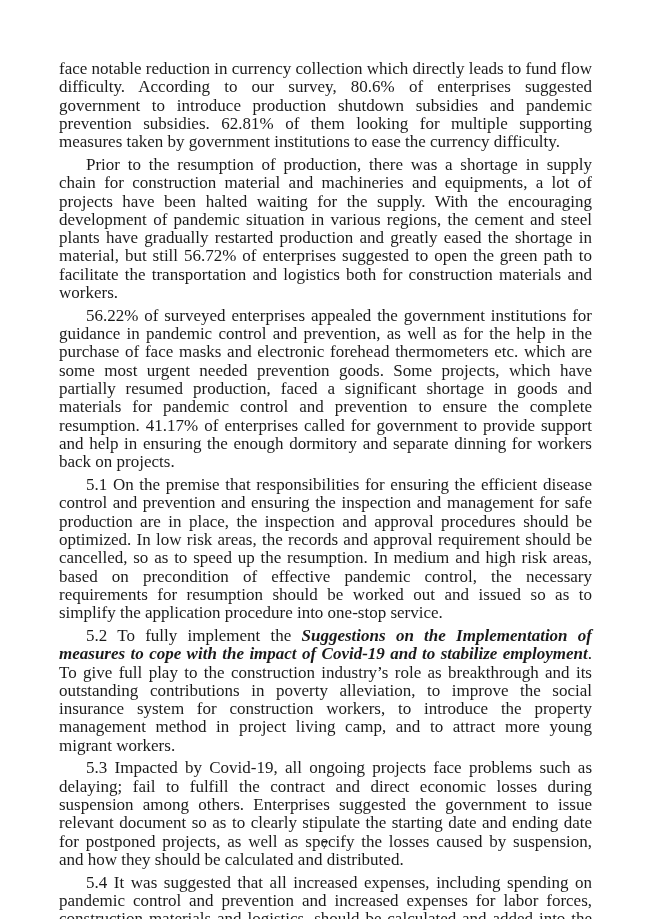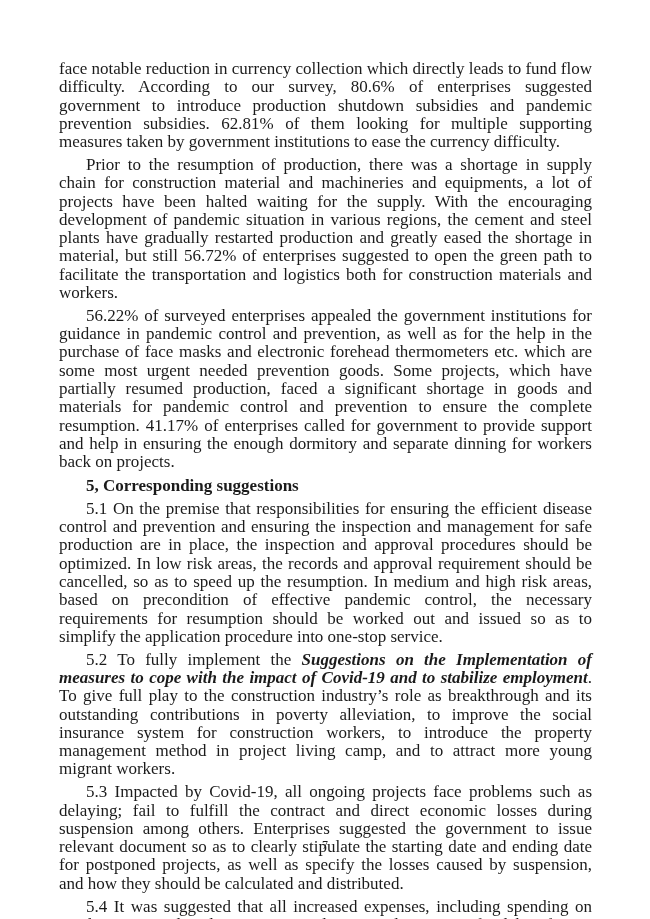--- a/index.html
+++ b/index.html
@@ -61,21 +61,20 @@
   <main class="content">
 
     <p class="para no-indent">face notable reduction in currency collection which directly leads to fund flow difficulty. According to our survey, 80.6% of enterprises suggested government to introduce production shutdown subsidies and pandemic prevention subsidies. 62.81% of them looking for multiple supporting measures taken by government institutions to ease the currency difficulty.</p>
 
 
     <p class="para">Prior to the resumption of production, there was a shortage in supply chain for construction material and machineries and equipments, a lot of projects have been halted waiting for the supply. With the encouraging development of pandemic situation in various regions, the cement and steel plants have gradually restarted production and greatly eased the shortage in material, but still 56.72% of enterprises suggested to open the green path to facilitate the transportation and logistics both for construction materials and workers.</p>
 
 
     <p class="para">56.22% of surveyed enterprises appealed the government institutions for guidance in pandemic control and prevention, as well as for the help in the purchase of face masks and electronic forehead thermometers etc. which are some most urgent needed prevention goods. Some projects, which have partially resumed production, faced a significant shortage in goods and materials for pandemic control and prevention to ensure the complete resumption. 41.17% of enterprises called for government to provide support and help in ensuring the enough dormitory and separate dinning for workers back on projects.</p>
 
-    <p class="heading bold">5, Corresponding suggestions</p>
 
     <p class="para">5.1 On the premise that responsibilities for ensuring the efficient disease control and prevention and ensuring the inspection and management for safe production are in place, the inspection and approval procedures should be optimized. In low risk areas, the records and approval requirement should be cancelled, so as to speed up the resumption. In medium and high risk areas, based on precondition of effective pandemic control, the necessary requirements for resumption should be worked out and issued so as to simplify the application procedure into one-stop service.</p>
 
     <p class="para"><span>5.2 To fully implement the </span><span class="bi">Suggestions on the Implementation of measures to cope with the impact of Covid-19 and to stabilize employment</span><span>. To give full play to the construction industry’s role as breakthrough and its outstanding contributions in poverty alleviation, to improve the social insurance system for construction workers, to introduce the property management method in project living camp, and to attract more young migrant workers.</span></p>
 
     <p class="para">5.3 Impacted by Covid-19, all ongoing projects face problems such as delaying; fail to fulfill the contract and direct economic losses during suspension among others. Enterprises suggested the government to issue relevant document so as to clearly stipulate the starting date and ending date for postponed projects, as well as specify the losses caused by suspension, and how they should be calculated and distributed.</p>
 
     <p class="para">5.4 It was suggested that all increased expenses, including spending on pandemic control and prevention and increased expenses for labor forces, construction materials and logistics, should be calculated and added into the project cost to be refund on the bases of real term. Should encourage the owner, construction company and general contractor to enhance cooperation, reasonably share</p>
 
   </main>

